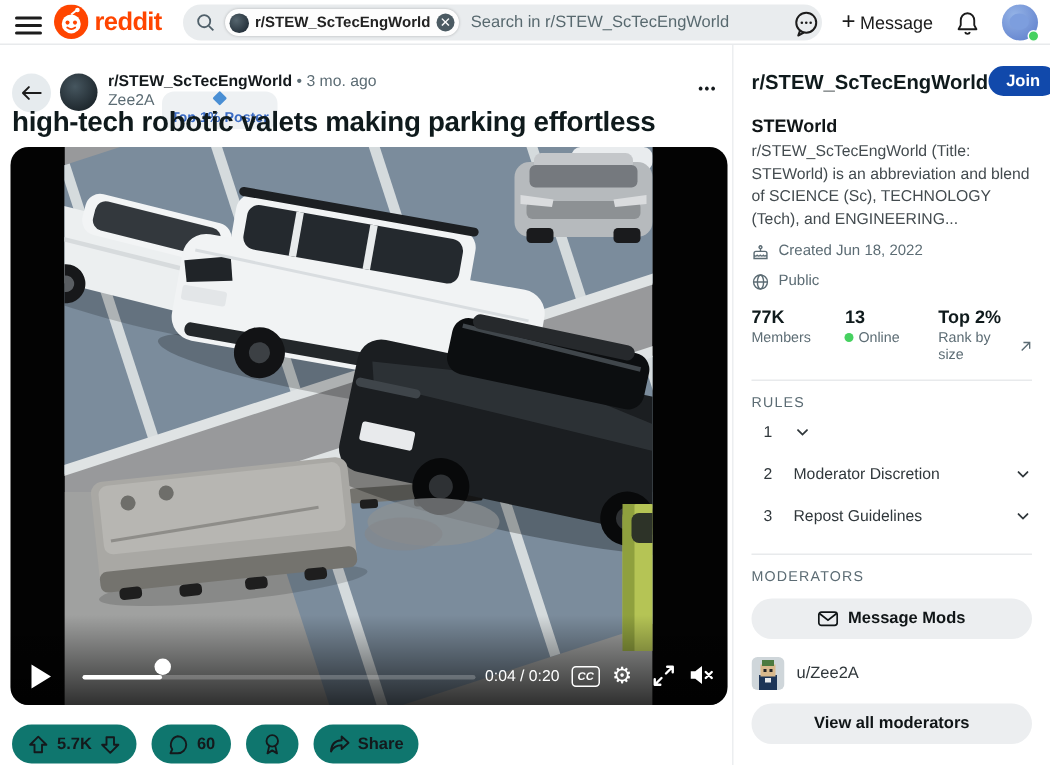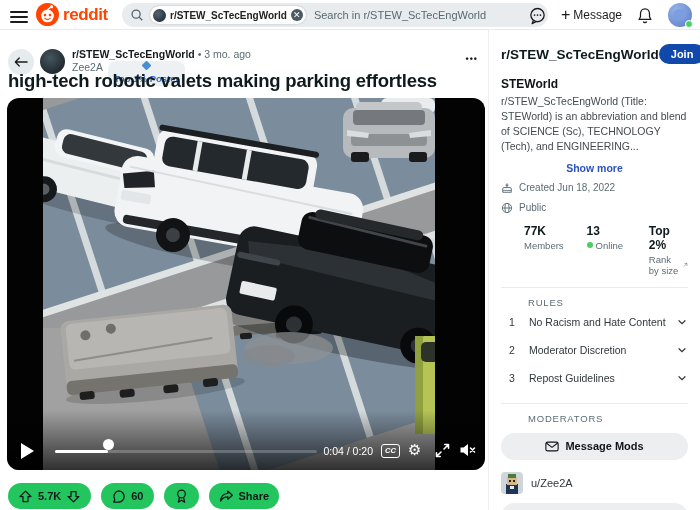--- a/index.html
+++ b/index.html
@@ -68,41 +68,41 @@
   .vtime { position:absolute; right:112px; top:13px; font-size:10.5px; color:#fff; white-space:nowrap; }
   .ccbox { position:absolute; left:374px; top:12px; width:19px; height:14px; border:1.5px solid #fff;
     border-radius:3px; color:#fff; font-size:7.5px; font-weight:bold; text-align:center; line-height:11px;font-style:italic; }
   .gear { position:absolute; left:401px; top:9px; color:#fff; font-size:15px;
     font-family:"DejaVu Sans",sans-serif; }
   .expand { position:absolute; left:428px; top:11px; }
   .vol { position:absolute; left:452px; top:10px; }
 
   
   .actionbar { position:absolute; left:8px; top:483px; display:flex; gap:10px; }
-  .pill { height:26px; background:#22c55e; border-radius:13px; display:flex; align-items:center;
+  .pill { height:26px; background:#0f766e; border-radius:13px; display:flex; align-items:center;
     gap:5px; padding:0 10px; font-size:11px; font-weight:bold; color:#14191c; }
 
   
   .sidebar { position:absolute; left:488px; top:30px; width:212px; height:480px;
     border-left:1px solid #eceef0; padding:14px 12px 0 12px; background:#fff; }
   .s-row { display:flex; align-items:center; justify-content:space-between; }
   .s-community { font-size:13.5px; font-weight:bold; color:#0f1a1c; }
   .join { background:#1149ab; color:#fff; font-size:11px; font-weight:bold; border:none;
     border-radius:11px; padding:4px 12px; }
   .s-about-title { font-size:12px; font-weight:bold; margin-top:13px; }
   .s-about { font-size:10.5px; color:#434b4f; line-height:1.42; margin-top:3px; }
   .show-more { text-align:center; font-size:10.5px; font-weight:bold; color:#2a53c0; margin-top:8px; }
   .s-fact { display:flex; align-items:center; gap:6px; font-size:10px; color:#5c6c74; margin-top:8px; }
   .stats { display:flex; margin-top:10px; }
-  .stat { width:33.3%;margin-left:23px; }
+  .stat { width:33.3%; }
   .stat-v { font-size:12px; font-weight:bold; color:#0f1a1c; }
   .stat-l { font-size:9.5px; color:#5c6c74; margin-top:2px; display:flex; align-items:center; gap:3px; }
   .dot-green { width:6px; height:6px; border-radius:50%; background:#46D160; }
   .s-hr { border:none; border-top:1px solid #e8eaec; margin:11px 0 9px 0; }
-  .s-caps { font-size:9.5px; color:#5c6c74; letter-spacing:0.8px;margin-left:27px; }
+  .s-caps { font-size:9.5px; color:#5c6c74; letter-spacing:0.8px; }
   .rule { display:flex; align-items:center; font-size:10.5px; color:#30373b; padding:8px 0 8px 8px; }
   .rule-num { width:20px; }
   .rule-label { flex:1; }
   .s-btn { width:100%; height:27px; background:#eceef0; border:none; border-radius:14px;
     display:flex; align-items:center; justify-content:center; gap:6px; font-size:11px;
     font-weight:bold; color:#101517; margin-top:9px;
     font-family:"Liberation Sans",sans-serif; }
   .mod-row { display:flex; align-items:center; gap:8px; margin-top:12px; font-size:11px; color:#30373b; }
   svg { display:block; }
 </style>
@@ -349,21 +349,20 @@
   </div>
 </div>
 
 <div class="sidebar">
   <div class="s-row">
     <span class="s-community">r/STEW_ScTecEngWorld</span>
     <button class="join">Join</button>
   </div>
   <div class="s-about-title">STEWorld</div>
   <div class="s-about">r/STEW_ScTecEngWorld (Title: STEWorld) is an abbreviation and blend of SCIENCE (Sc), TECHNOLOGY (Tech), and ENGINEERING...</div>
-  <div class="show-more">Show more</div>
 
   <div class="s-fact">
     <svg width="12" height="12" viewBox="0 0 14 14">
       <path d="M2 12 V8 q0-1.5 1.5-1.5 h7 Q12 6.5 12 8 v4 z M2 9.6 q1.2 1.2 2.4 0 q1.2 1.2 2.4 0 q1.2 1.2 2.4 0 q1.2 1.2 2.4 0 M7 6.5 V4.4 M7 4.4 a1.1 1.1 0 1 0-0.01 0" fill="none" stroke="#5c6c74" stroke-width="1.1"></path>
     </svg>
     <span>Created Jun 18, 2022</span>
   </div>
   <div class="s-fact">
     <svg width="12" height="12" viewBox="0 0 14 14">
       <circle cx="7" cy="7" r="5.4" fill="none" stroke="#5c6c74" stroke-width="1.1"></circle>
@@ -394,21 +393,20 @@
         </svg>
       </div>
     </div>
   </div>
 
   <hr class="s-hr">
   <div class="s-caps">RULES</div>
 
   <div class="rule">
     <span class="rule-num">1</span>
-    <span class="rule-label">No Racism and Hate Content</span>
     <svg width="12" height="12" viewBox="0 0 14 14">
         <path d="M3.5 5.5 L7 9 L10.5 5.5" fill="none" stroke="#30373b" stroke-width="1.4" stroke-linecap="round"></path>
       </svg>
   </div>
   <div class="rule">
     <span class="rule-num">2</span>
     <span class="rule-label">Moderator Discretion</span>
     <svg width="12" height="12" viewBox="0 0 14 14">
         <path d="M3.5 5.5 L7 9 L10.5 5.5" fill="none" stroke="#30373b" stroke-width="1.4" stroke-linecap="round"></path>
       </svg>

